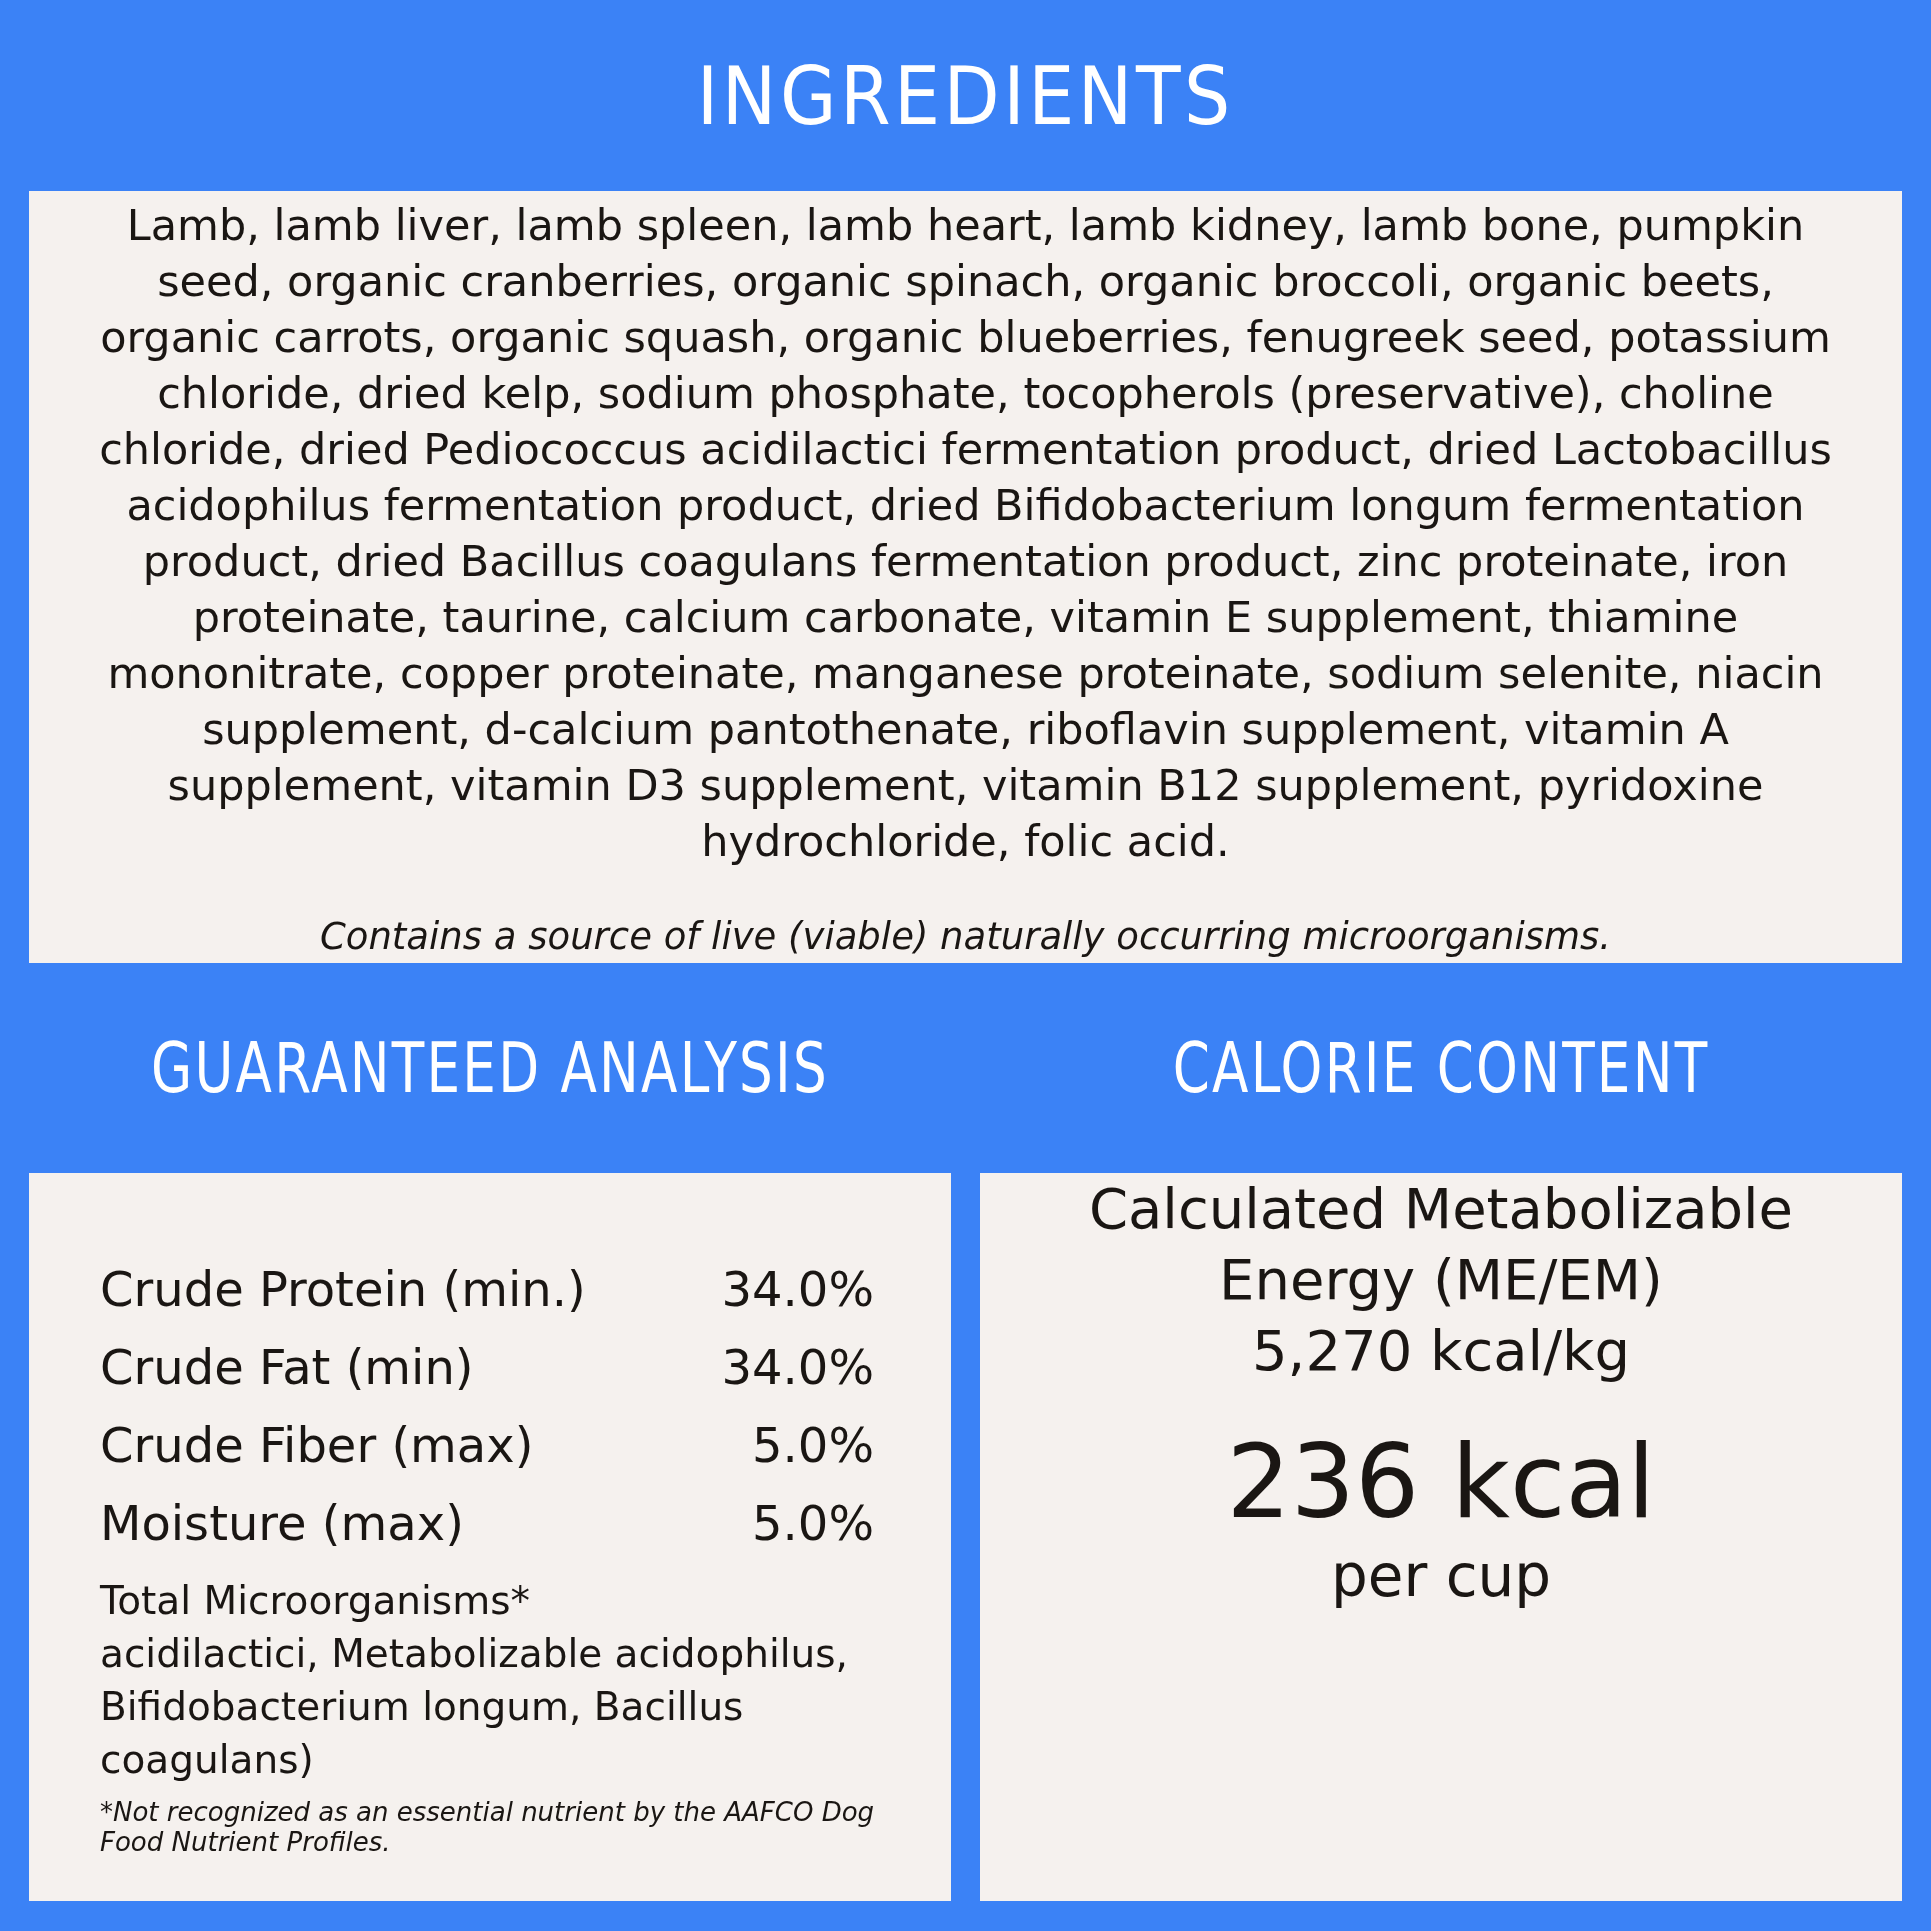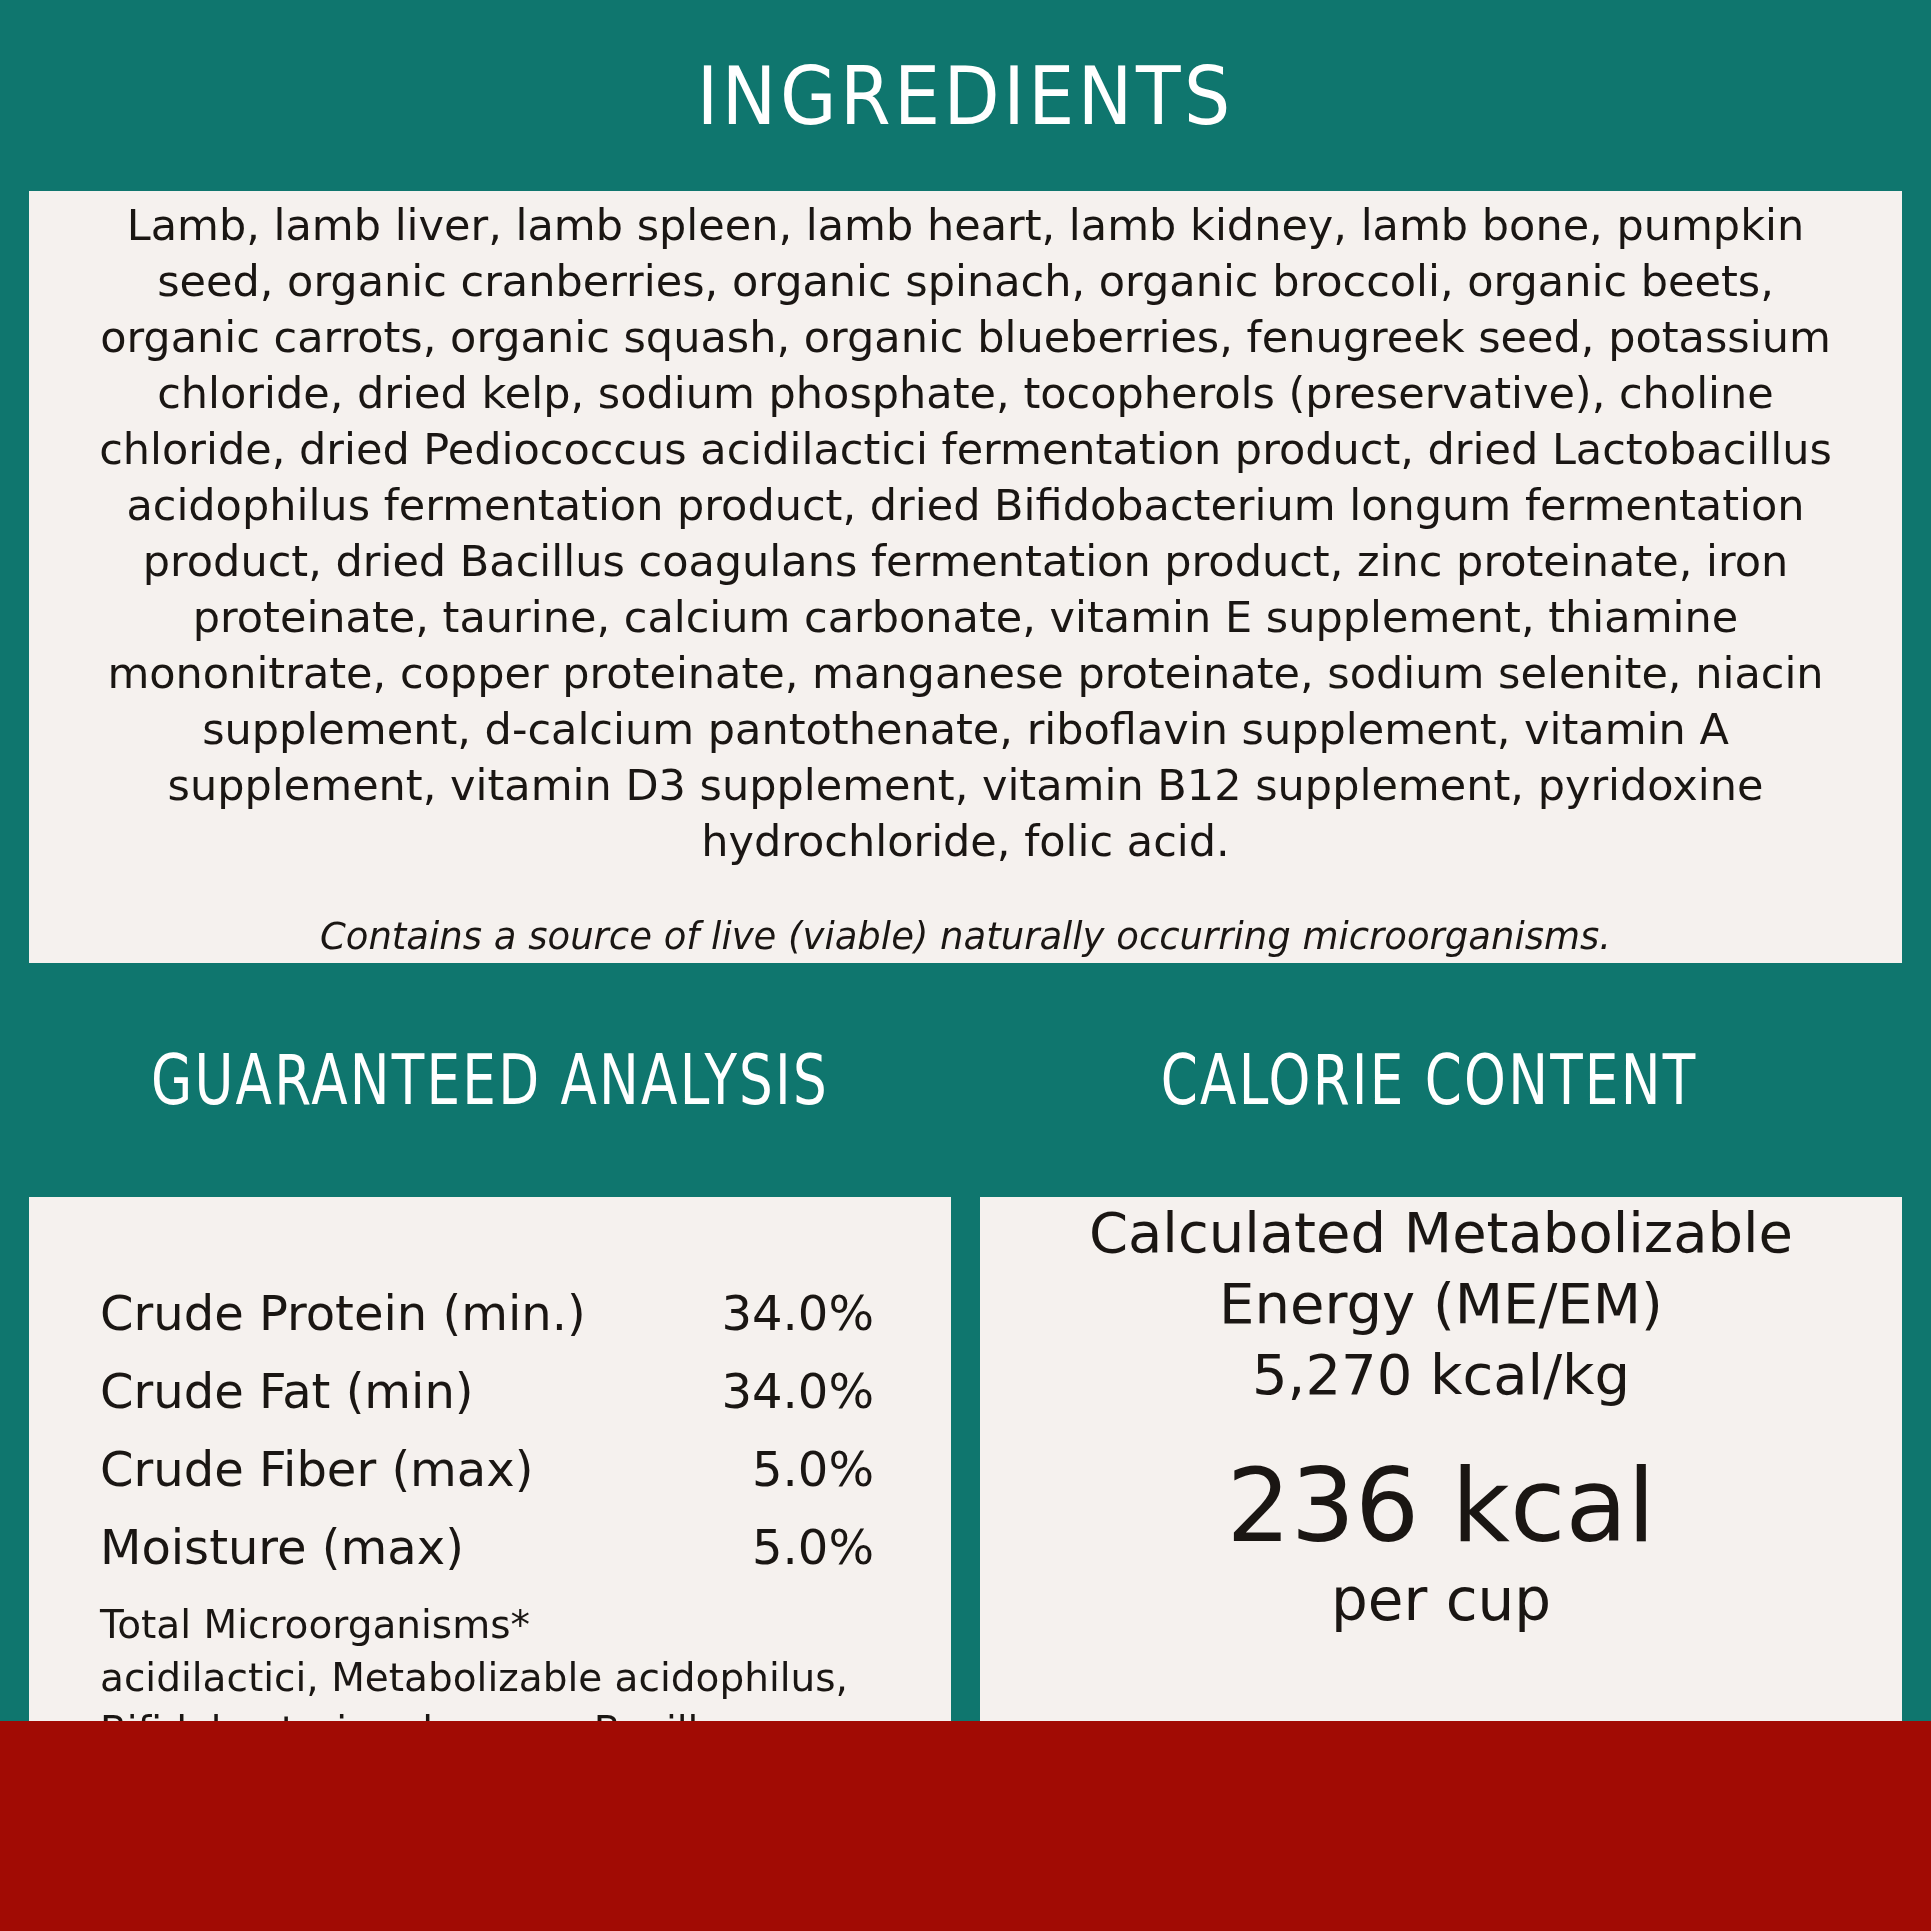--- a/index.html
+++ b/index.html
@@ -1,20 +1,20 @@
 <!DOCTYPE html>
 <html><head>
 <meta charset="utf-8">
 <style>
   * { margin:0; padding:0; box-sizing:border-box; }
   html,body { background:#A10B04; }
   .page {
     position:relative;
-    width:1931px; height:1721px;
-    background:#0f766e;
+    width:1931px; height:1931px;
+    background:#3b82f6;
     font-family:"DejaVu Sans", sans-serif;
     color:#1a1613;
     overflow:hidden;
   }
   
   .top-band { height:191px; display:flex; align-items:center; justify-content:center; }
   .main-title {
     font-size:81px; font-weight:400; color:#ffffff;
     letter-spacing:3.9px; white-space:nowrap;
     display:inline-block; transform:scaleX(0.9); transform-origin:center;
@@ -27,21 +27,21 @@
     padding:0 53px;
     gap:23px;
   }
   .ingredients-text {
     font-size:43px; line-height:56px; text-align:center; color:#1a1613;
   }
   .contains-note {
     font-size:37px; font-style:italic; text-align:center; margin-top:23px; color:#1a1613;
   }
   
-  .section-headings { height:210px; margin:12px 29px; display:flex; gap:17px; }
+  .section-headings { height:210px; margin:0 29px; display:flex; gap:29px; }
   .heading-cell { width:922px; display:flex; align-items:center; justify-content:center; }
   .section-title {
     font-size:70px; font-weight:400; color:#ffffff;
     letter-spacing:2.9px; white-space:nowrap;
     display:inline-block; transform:scaleX(0.76); transform-origin:center;
   }
   
   .panels-row { margin:0 29px; display:flex; gap:29px; height:728px; }
   .analysis-panel {
     width:922px; position:relative;

